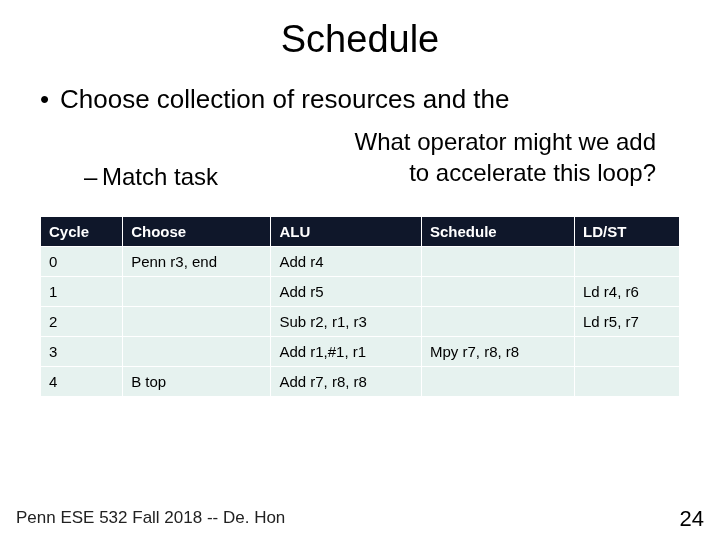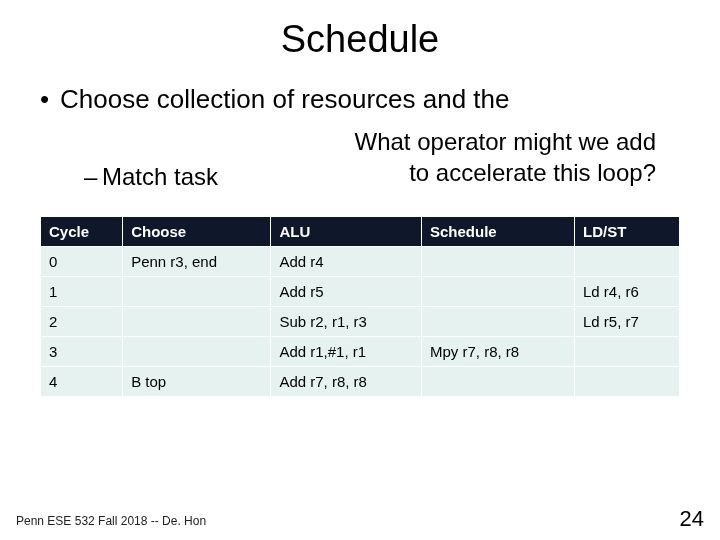--- a/index.html
+++ b/index.html
@@ -13,21 +13,21 @@
     .b1-cont { margin-left: 40px; }
     .sub-wrap { display: flex; align-items: flex-start; margin-top: 6px; }
     .sub-list { flex: 0 0 auto; padding-left: 44px; margin-top: 35px; }
     .b2 { font-size: 24px; line-height: 1.35; }
     .b2-marker { display: inline-block; width: 18px; }
     .question { flex: 1; font-size: 24px; line-height: 1.3; text-align: right; padding: 0 24px 0 10px; }
     table { border-collapse: collapse; width: 640px; margin: 22px auto 0 auto; font-size: 15px; }
     th, td { border: 1px solid #fff; text-align: left; padding: 6px 8px; }
     thead th { background: #0f172a; color: #fff; font-weight: 700; }
     tbody td { background: #e6f2ef; color: #000; }
-    .footer { position: absolute; left: 16px; bottom: 12px; font-size: 12px; color: #222; }
+    .footer { position: absolute; left: 16px; bottom: 12px; font-size: 17px; color: #222; }
     .pagenum { position: absolute; right: 16px; bottom: 8px; font-size: 22px; color: #000; }
   </style>
 </head>
 <body>
 
 <div class="slide">
 
   <h1 class="title">Schedule</h1>
 
   <div class="bullets">

